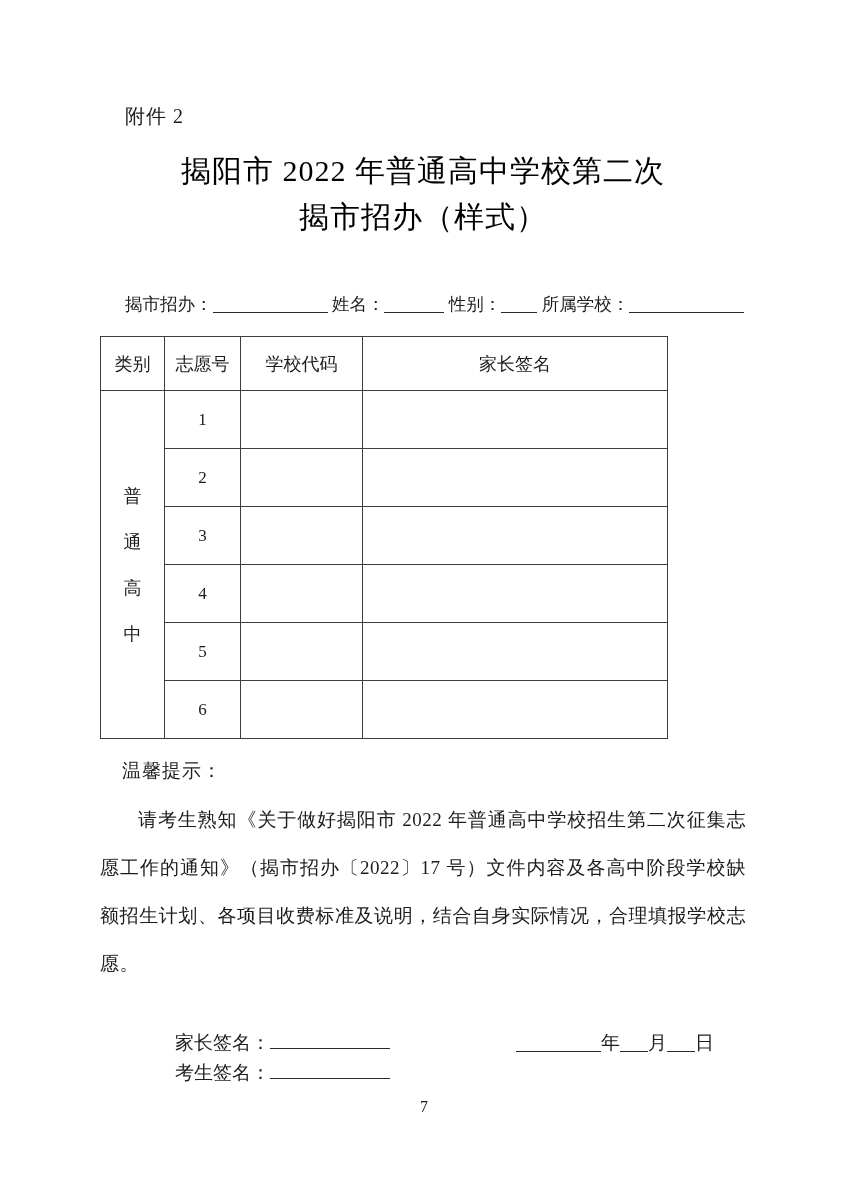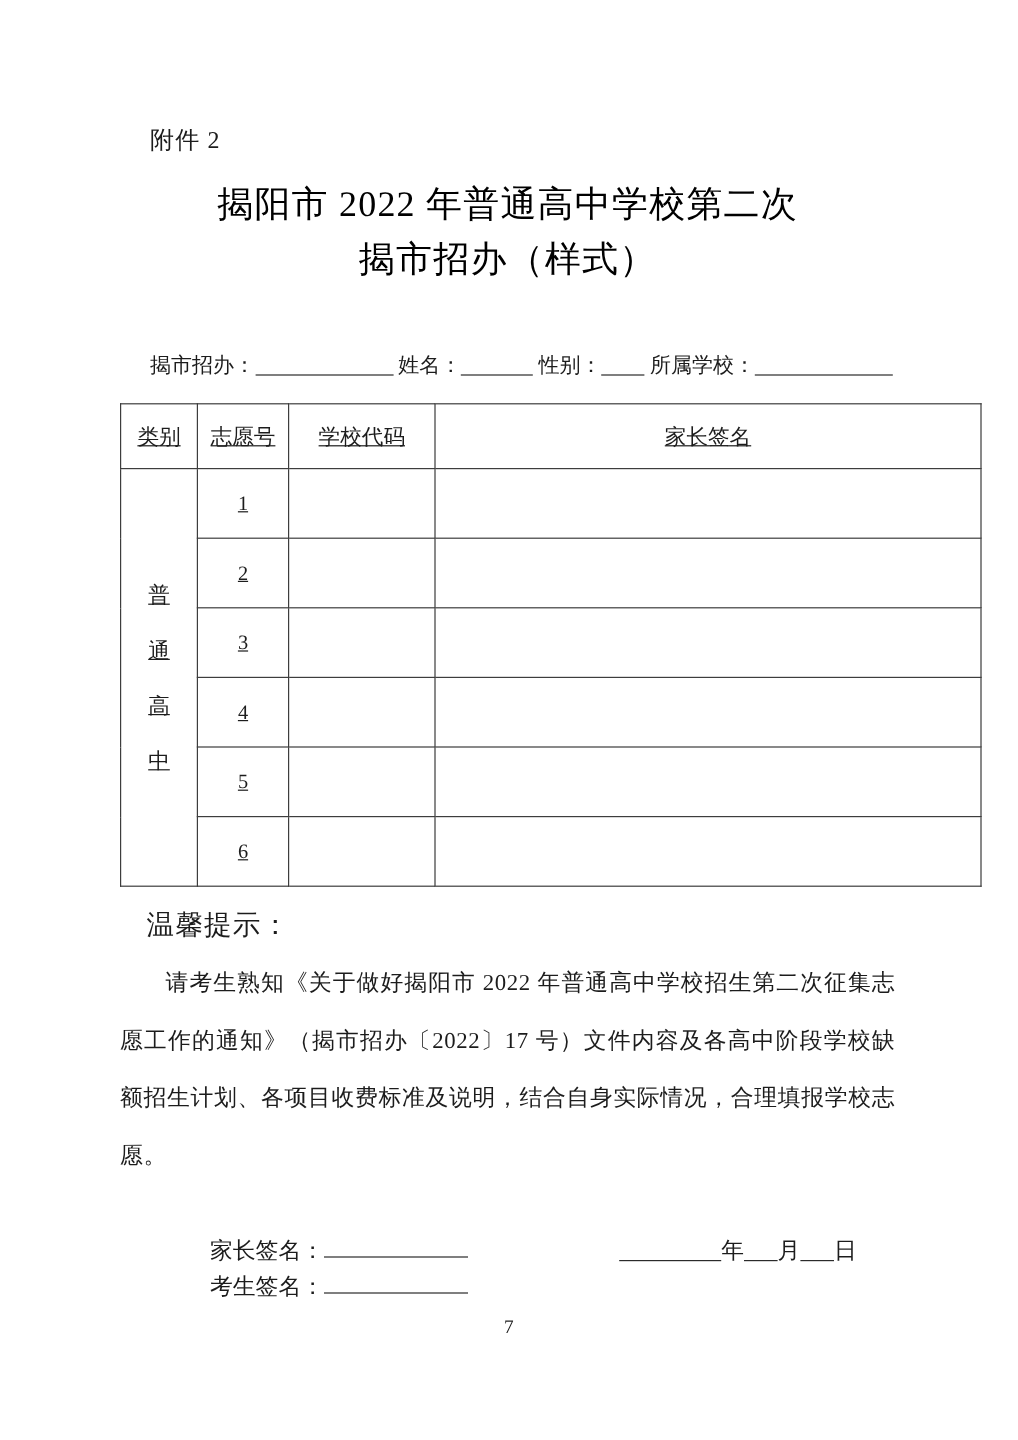--- a/index.html
+++ b/index.html
@@ -14,32 +14,32 @@
   .attachment { font-size:20px; margin-left:25px; letter-spacing:1px; }
 
   .title { margin-top:18px; text-align:center; font-weight:normal; font-size:30px; line-height:46px; color:#000; }
   .title .tl { display:block; letter-spacing:1px; }
 
   .fields { margin-top:52px; font-size:17.5px; white-space:nowrap; margin-left:25px; }
   .blank { display:inline-block; border-bottom:1.4px solid #2b2b2b; height:1em; vertical-align:-3px; }
   .w115 { width:115px; } .w60 { width:60px; } .w36 { width:36px; }
   .w120 { width:120px; } .w85 { width:85px; } .w28 { width:28px; }
 
-  table.vtable { margin-top:20px; width:718px; border-collapse:collapse; table-layout:fixed;text-decoration:underline; }
+  table.vtable { margin-top:20px; width:568px; border-collapse:collapse; table-layout:fixed; }
   table.vtable col.c1 { width:64px; }
   table.vtable col.c2 { width:76px; }
   table.vtable col.c3 { width:122px; }
   table.vtable th, table.vtable td { border:1.6px solid #3d3d3d; text-align:center; vertical-align:middle; }
   table.vtable thead th { height:54px; font-size:18px; font-weight:500; }
   table.vtable tbody td { height:58px; font-size:17px; }
   td.cat-cell { padding:0; }
   .cat-stack { display:flex; flex-direction:column; align-items:center; justify-content:center; gap:22px; height:100%; font-size:18px; }
 
   .notice { margin-top:17px; }
-  .notice-title { font-size:23px; line-height:30px; margin-left:22px; letter-spacing:1px; }
+  .notice-title { font-size:19px; line-height:30px; margin-left:22px; letter-spacing:1px; }
   .notice-body {
     margin-top:10px; font-size:19px; line-height:48px;
     text-align:justify; text-indent:2em; letter-spacing:0.5px;font-family:Liberation Serif, serif;
   }
 
   .sig-block { margin-top:40px; font-size:19px; }
   .sig-row { display:flex; align-items:baseline; margin-left:75px; line-height:30px; }
   .sig-row.second { margin-top:14px; }
   .date-area { margin-left:auto; margin-right:32px; white-space:nowrap; }
 

